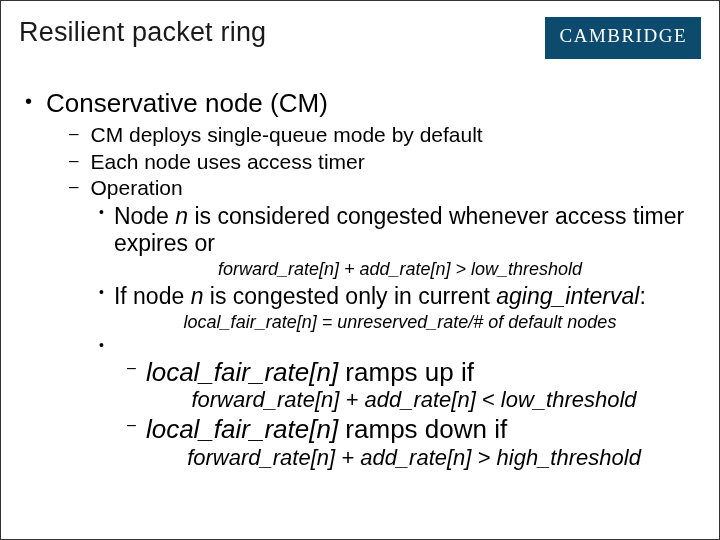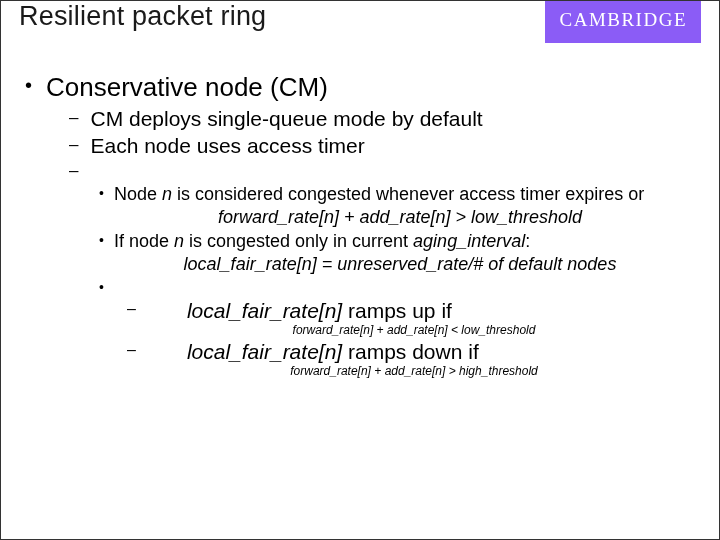--- a/index.html
+++ b/index.html
@@ -12,37 +12,37 @@
       height: 540px;
       background: #fff;
       font-family: "Trebuchet MS", Verdana, Arial, sans-serif;
       color: #000;
       position: relative;
       overflow: hidden;
     }
     .slide {
       width: 100%;
       height: 100%;
-      padding: 0 18px 10px 18px;
+      padding: 16px 18px 10px 18px;
       border: 1px solid #333;
     }
     .header {
       display: flex;
       justify-content: space-between;
       align-items: flex-start;
       margin-bottom: 30px;
     }
     .title {
       font-size: 27px;
       font-weight: normal;
       color: #1a1a1a;
       letter-spacing: 0.2px;
     }
     .brand-box {
-      background: #8b5cf6;
+      background: #0c4a6e;
       color: #fff;
       padding: 8px 14px 12px 14px;
       font-family: Georgia, 'Times New Roman', serif;
       font-size: 19px;
       letter-spacing: 1.5px;
       font-weight: normal;
     }
     .content {
       padding-left: 2px;
     }
@@ -85,21 +85,21 @@
       display: flex;
       align-items: flex-start;
       margin-bottom: 2px;
     }
     .l3-bullet {
       font-size: 14px;
       margin-right: 10px;
       line-height: 1.4;
     }
     .l3-text {
-      font-size: 18px;
+      font-size: 23px;
       line-height: 1.18;
     }
     .l3-inline {
       font-size: 18px;
       line-height: 1.15;
       text-align: center;
       margin: 1px 0 3px 0;
       font-family: Liberation Sans, sans-serif;
     }
     .l4-block {
@@ -109,26 +109,25 @@
       display: flex;
       align-items: flex-start;
       margin-bottom: 1px;
     }
     .l4-bullet {
       font-size: 16px;
       margin-right: 10px;
       line-height: 1.2;
     }
     .l4-text {
-      font-size: 21px;
+      font-size: 26px;
       line-height: 1.15;
-      margin-left: 41px;
     }
     .l4-inline {
-      font-size: 12px;
+      font-size: 22px;
       line-height: 1.12;
       text-align: center;
       margin: 0 0 2px 0;
     }
     em, .ital {
       font-style: italic;
     }
   </style>
 </head>
 <body>
@@ -152,20 +151,21 @@
       <div class="l2">
         <span class="l2-bullet">–</span>
         <span class="l2-text">CM deploys single-queue mode by default</span>
       </div>
       <div class="l2">
         <span class="l2-bullet">–</span>
         <span class="l2-text">Each node uses access timer</span>
       </div>
       <div class="l2">
         <span class="l2-bullet">–</span>
+        <span class="l2-text">Operation</span>
       </div>
 
       <div class="l3-block">
 
         <div class="l3">
           <span class="l3-bullet">•</span>
           <span class="l3-text"><span>Node </span><span class="ital">n</span><span> is considered congested whenever access timer expires or</span></span>
         </div>
         <div class="l3-inline"><span class="ital">forward_rate[n] + add_rate[n] &gt; low_threshold</span></div>
 

